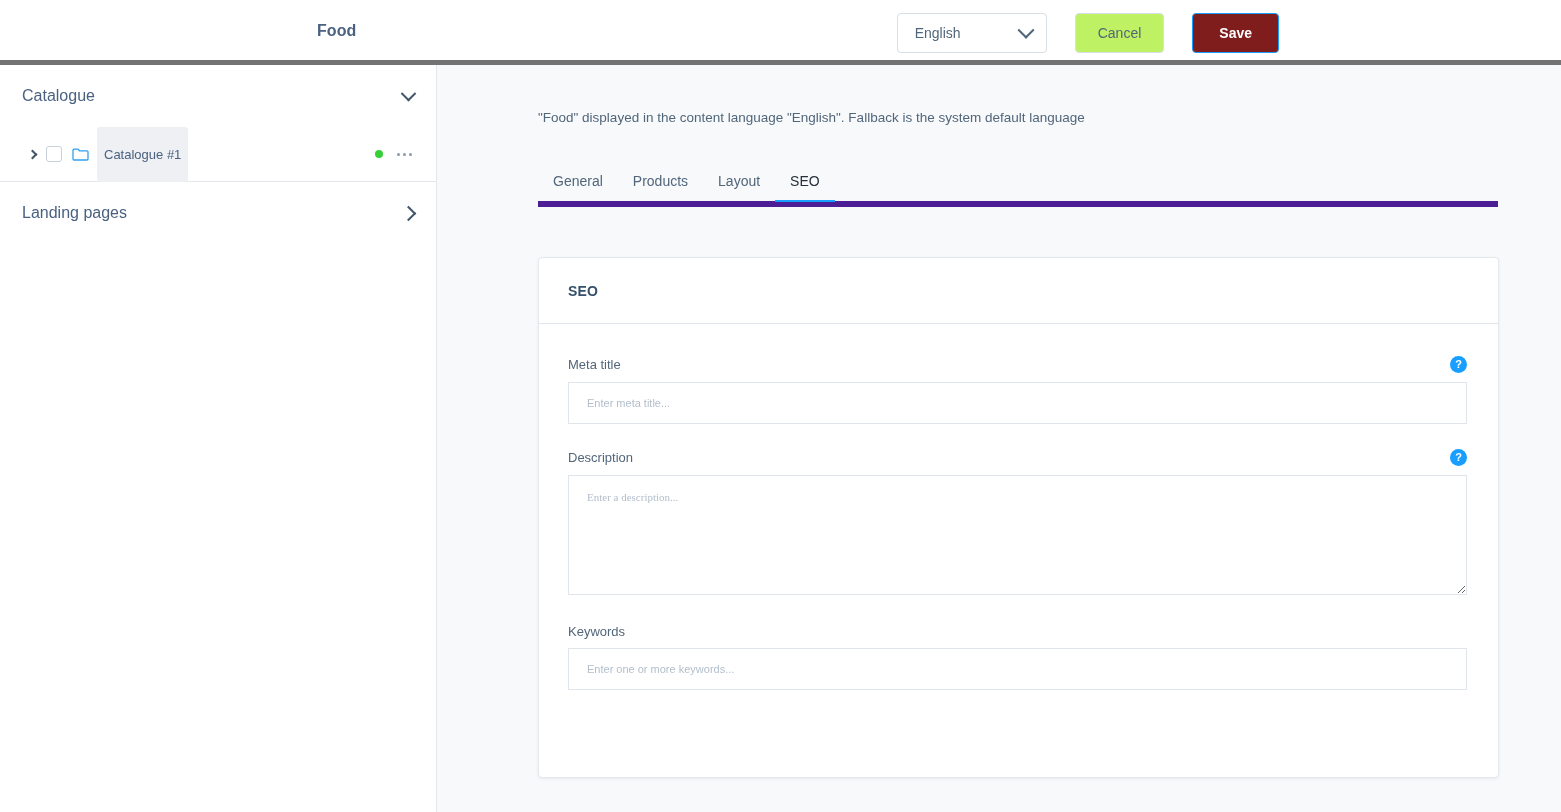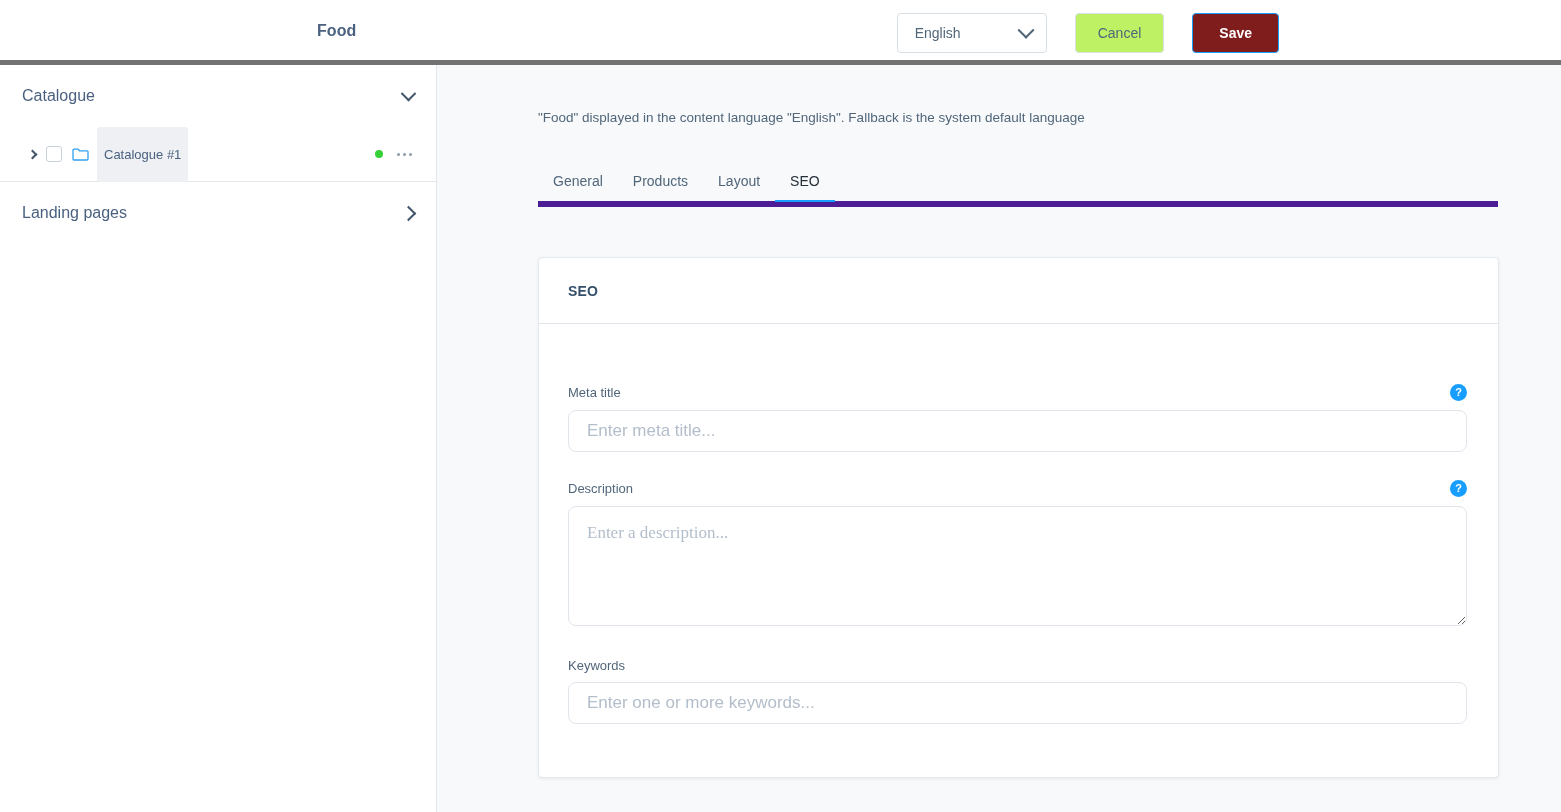--- a/index.html
+++ b/index.html
@@ -171,36 +171,35 @@
     border-bottom: 1px solid #e0e6ec;
     font-size: 14px; font-weight: bold; color: #36506B;
     letter-spacing: .2px;
   }
   .card-body { padding: 32px 31px 0 29px; }
 
   .field { margin-bottom: 25px; position: relative; }
   .field-head {
     display: flex; align-items: center;
     margin-bottom: 9px;
-    margin-top: 28px;
   }
   .field-label { font-size: 13px; color: #52667A; flex: 1; }
   .help-icon {
     width: 17px; height: 17px; border-radius: 50%;
     background: #189EFF; color: #fff;
     font-size: 11px; font-weight: bold;
     display: flex; align-items: center; justify-content: center;
     cursor: pointer; line-height: 1;
   }
   .text-input, .text-area {
     width: 100%;
-    border: 1px solid #dfe5eb; border-radius: 8px;
+    border: 1px solid #dfe5eb; border-radius: 0;
     background: #fff;
     font-family: "Liberation Sans", sans-serif;
-    font-size: 17px; color: #52667A;
+    font-size: 11px; color: #52667A;
     padding: 0 18px;
     outline: none;
   }
   .text-input { height: 42px; }
   .text-area {
     height: 120px; padding: 14px 18px; resize: vertical;
     line-height: 1.4;
     font-family: Liberation Serif, serif;
   }
   .text-input::placeholder, .text-area::placeholder { color: #b3becb; }

